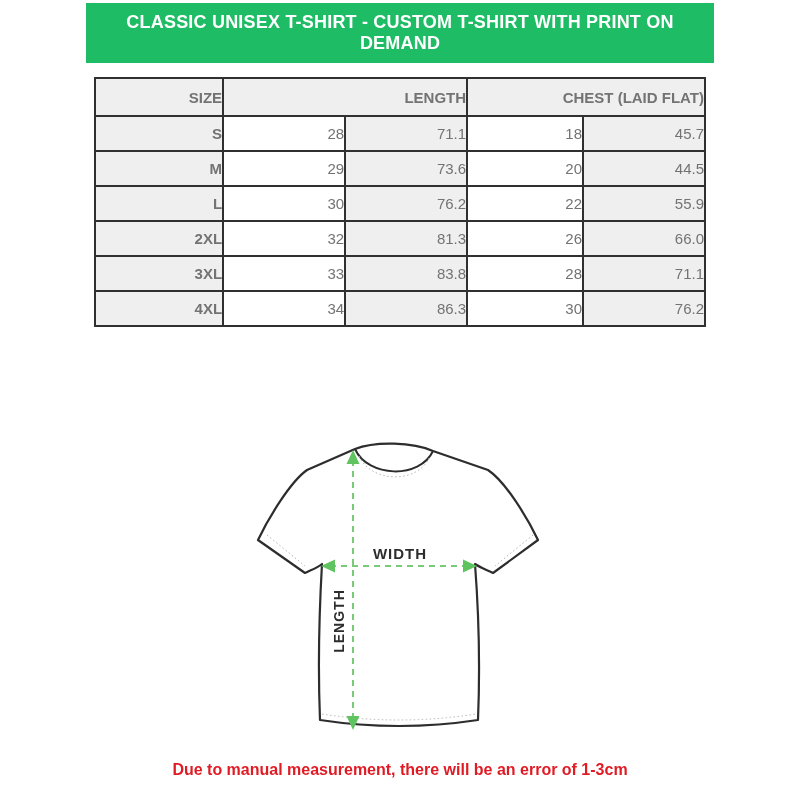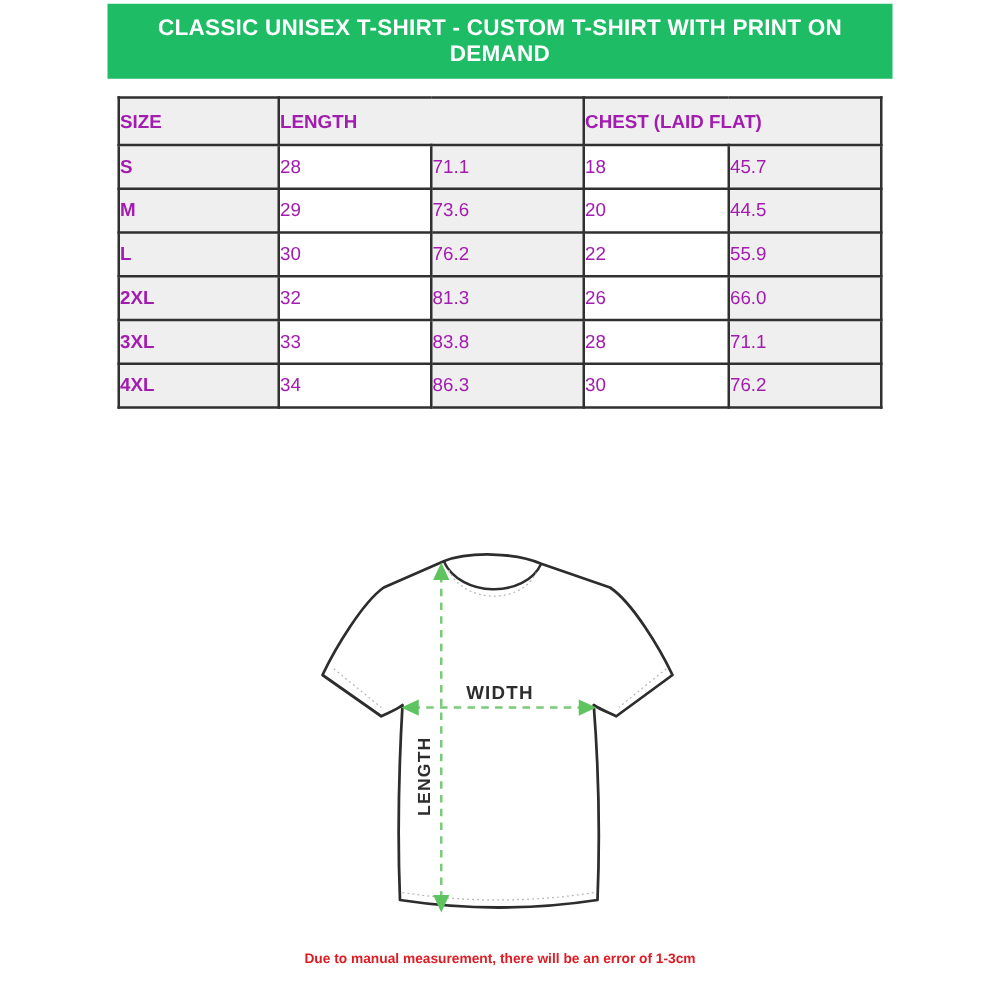--- a/index.html
+++ b/index.html
@@ -24,40 +24,40 @@
   }
 
   
   table.size-chart {
     position:absolute; left:94px; top:77px;
     width:612px;
     border-collapse:collapse; table-layout:fixed;
   }
   .size-chart th, .size-chart td {
     border:2px solid #303030;
-    text-align:left; vertical-align:middle;
+    text-align:right; vertical-align:middle;
     padding:0;
-    color:#a21caf;
+    color:#737373;
   }
   .size-chart thead th {
     height:36px; font-size:15px; font-weight:700; background:#f0eff0;
   }
   .size-chart tbody td { height:33px; font-size:15px; font-weight:400; background:#ffffff; }
   .size-chart tbody td:first-child { font-weight:700; background:#f0eff0; }
   .size-chart tbody td:nth-child(3),
   .size-chart tbody td:nth-child(5) { background:#f0eff0; }
 
   
   .diagram { position:absolute; left:240px; top:433px; width:320px; height:322px; }
 
   
   .footer-note {
     position:absolute; top:761px; left:0; width:100%;
     text-align:center;
-    color:#e01b24; font-weight:700; font-size:11px;
+    color:#e01b24; font-weight:700; font-size:16px;
   }
 </style>
 </head>
 <body>
 
 <div class="banner">
   <div class="banner-title">CLASSIC UNISEX T-SHIRT - CUSTOM T-SHIRT WITH PRINT ON DEMAND</div>
 </div>
 
 <table class="size-chart">

